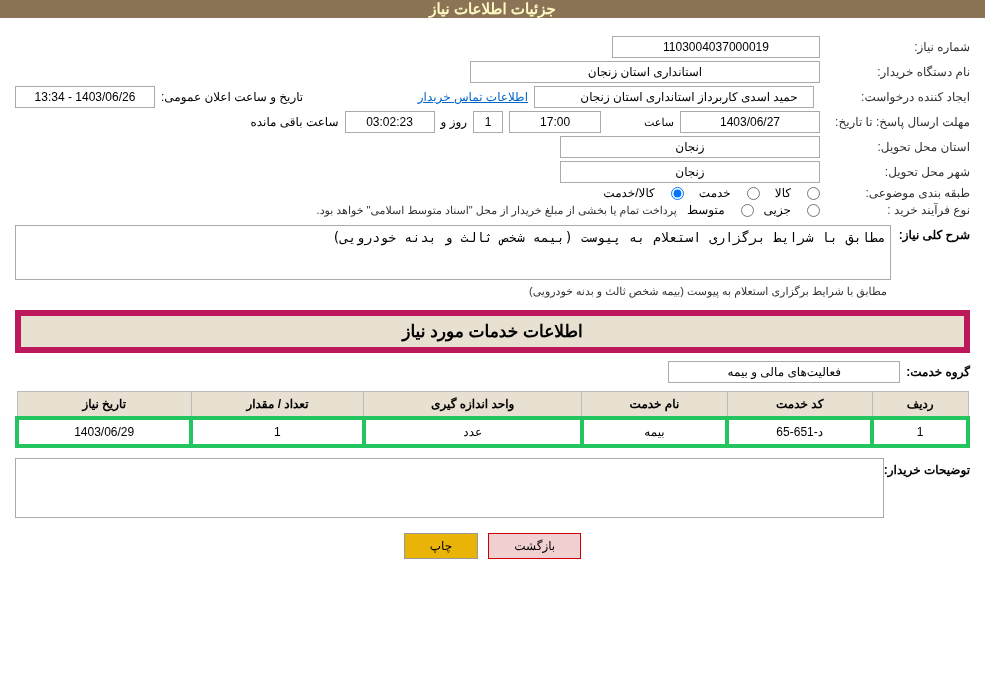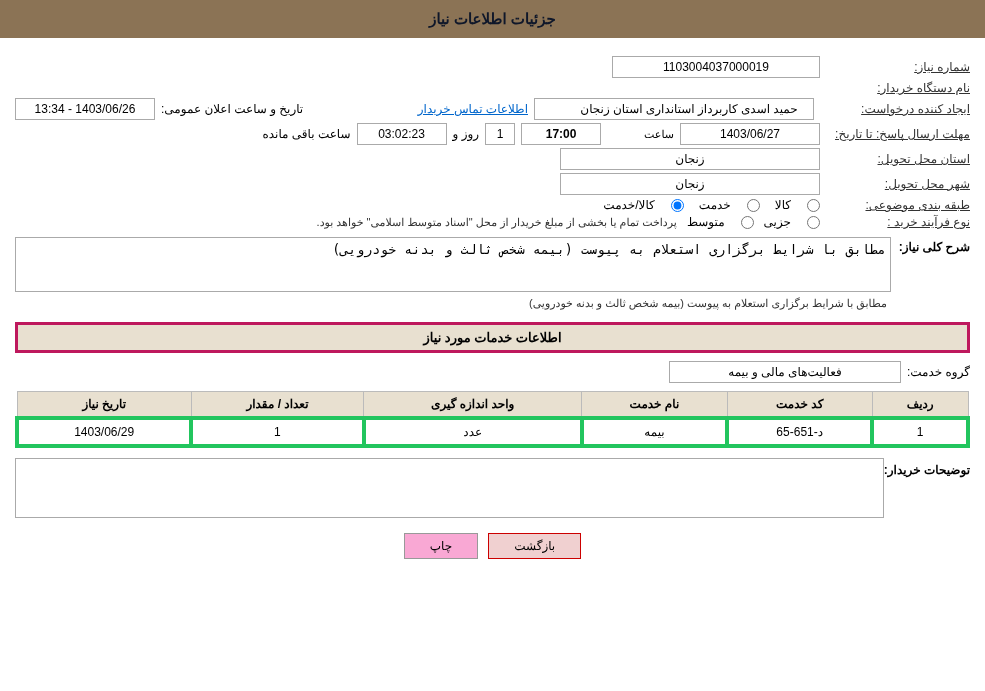--- a/index.html
+++ b/index.html
@@ -10,54 +10,52 @@
       direction: rtl;
     }
     .page-wrapper {
       max-width: 985px;
       margin: 0 auto;
       background: #fff;
       min-height: 691px;
     }
     .page-header {
       background: #8B7355;
-      color: #0f172a;
-      text-align: center;
-      padding: 10px;
+      color: #fef9c3;
+      text-align: center;
       font-size: 15px;
       font-weight: bold;
     }
     .content {
       padding: 10px 15px;
     }
     .section-title {
       background: #e8e0d0;
-      border: 3px solid #be185d;
+      border: 6px solid #be185d;
       text-align: center;
       padding: 5px;
       font-weight: bold;
-      font-size: 13px;
+      font-size: 17px;
       margin: 10px 0 8px 0;
     }
     .input-box {
       border: 1px solid #aaa;
       background: #fff;
       padding: 3px 6px;
       text-align: center;
       display: inline-block;
     }
     .input-wide {
       width: 280px;
     }
     .input-date {
       width: 140px;
     }
     .input-time {
-      width: 80px;
-      font-weight: bold;
+      width: 92px;
     }
     .input-timer {
       width: 90px;
     }
     .link-blue {
       color: #0066cc;
       cursor: pointer;
       text-decoration: underline;
     }
     .radio-group {
@@ -142,53 +140,52 @@
       gap: 10px;
       margin: 15px 0;
     }
     .btn {
       padding: 5px 25px;
       font-size: 12px;
       border: 1px solid #999;
       cursor: pointer;
     }
     .btn-print {
-      background: #f9a8d4;
+      background: #eab308;
     }
     .btn-back {
       background: #f0d0d0;
       border-color: #c00;
     }
     .relative-wrapper {
       position: relative;
     }
     .grid-row {
       display: flex;
       align-items: center;
       margin: 3px 0;
     }
     .grid-label {
       width: 150px;
       text-align: right;
       font-weight: normal;
       color: #333;
       flex-shrink: 0;
-      text-decoration: underline;
     }
     .grid-value {
       flex: 1;
     }
     .group-service-row {
       display: flex;
       align-items: center;
       gap: 6px;
       margin: 3px 0;
     }
     .group-label {
-      font-weight: normal;
+      font-weight: bold;
       white-space: nowrap;
     }
   </style>
 </head>
 <body>
 
 <div class="page-wrapper">
 
   <div class="page-header">
     <span>جزئیات اطلاعات نیاز</span>
@@ -198,20 +195,23 @@
 
     <div class="grid-row" style="margin-top:8px;">
       <div class="grid-label">شماره نیاز:</div>
       <div class="grid-value">
         <span class="input-box input-wide" style="width:208px; display:inline-block;">1103004037000019</span>
       </div>
     </div>
 
     <div class="grid-row">
       <div class="grid-label">نام دستگاه خریدار:</div>
+      <div class="grid-value">
+        <span class="input-box" style="width:350px; display:inline-block;">استانداری استان زنجان</span>
+      </div>
     </div>
 
     <div class="grid-row" style="justify-content: space-between;">
       <div style="display:flex; align-items:center; gap:6px; flex:1;">
         <div class="grid-label" style="width:150px;">ایجاد کننده درخواست:</div>
         <span class="input-box" style="width:280px; display:inline-block;padding-left:36px;">حمید اسدی کاربرداز استانداری استان زنجان</span>
         <span class="link-blue">اطلاعات تماس خریدار</span>
       </div>
       <div style="display:flex; align-items:center; gap:6px; margin-right:20px;">
         <div>تاریخ و ساعت اعلان عمومی:</div>

